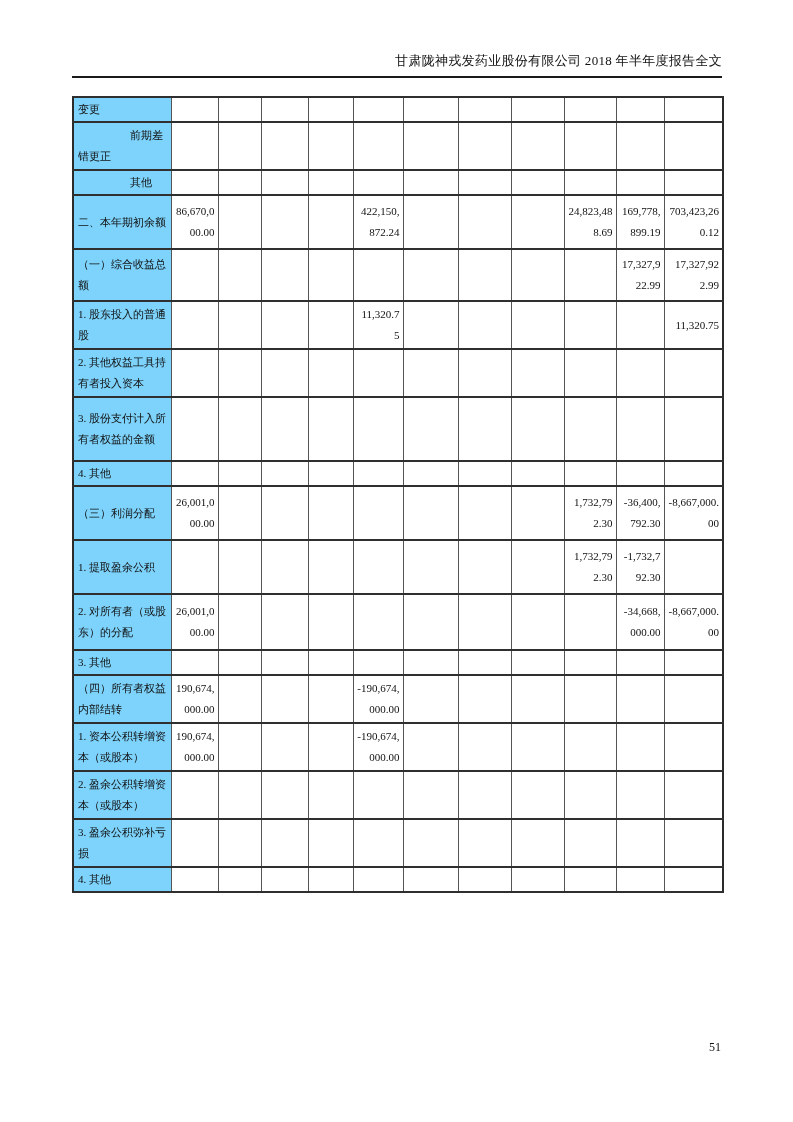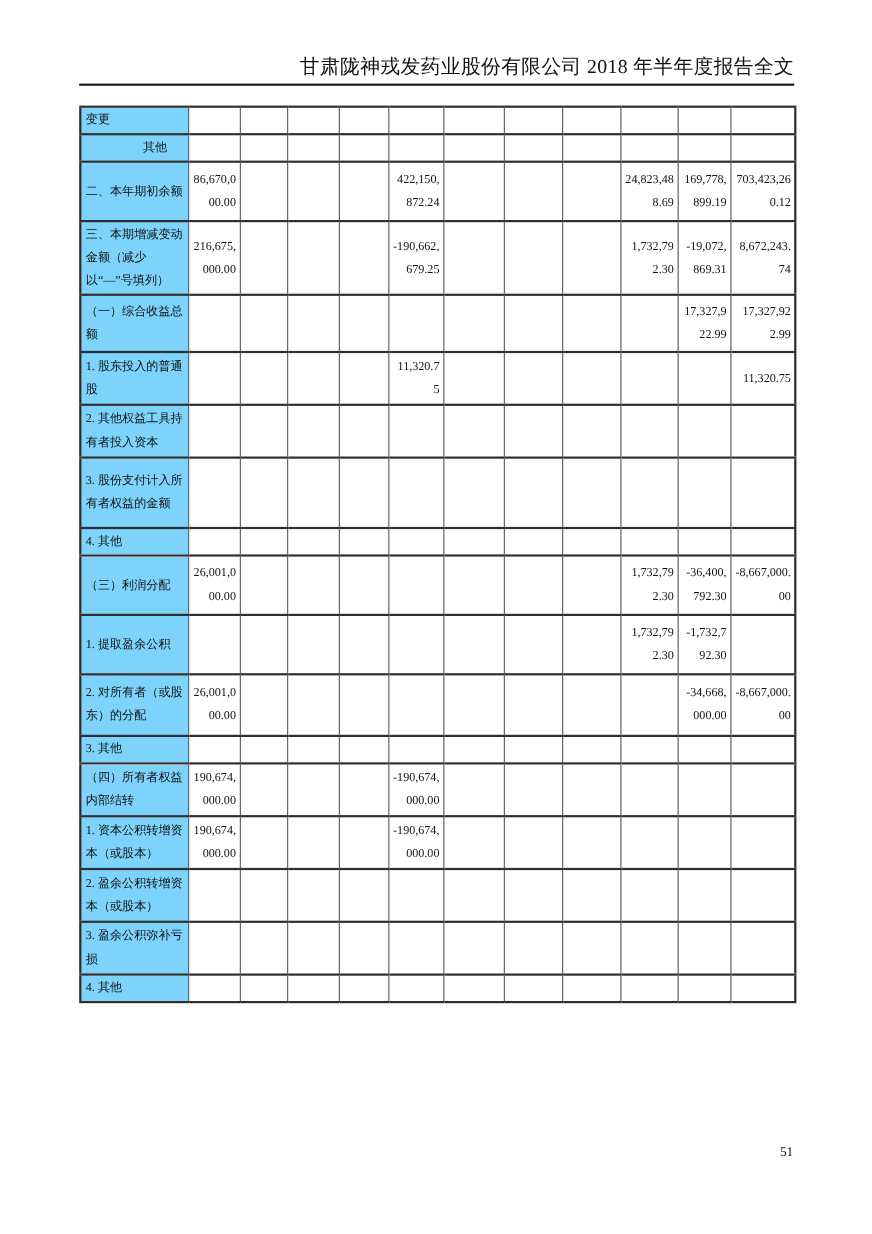--- a/index.html
+++ b/index.html
@@ -9,21 +9,21 @@
     font-family: "Liberation Serif", "DejaVu Serif", serif;
     color: #111111;
     position: relative;
     overflow: hidden;
   }
   .page-header {
     position: absolute;
     left: 72px; top: 52px;
     width: 650px;
     text-align: right;
-    font-size: 18px;
+    font-size: 13px;
     line-height: 17px;
     letter-spacing: 0.3px;
     padding-bottom: 7px;
     border-bottom: 2px solid #1a1a1a;
   }
   .table-wrap {
     position: absolute;
     left: 72px; top: 96px;
   }
   table.equity-table {
@@ -95,20 +95,34 @@
             <td class="num"></td>
             <td class="num"></td>
             <td class="num"></td>
             <td class="num"></td>
             <td class="num"></td>
             <td class="num"></td>
             <td class="num"></td>
             <td class="num"></td>
             <td class="num"></td>
           </tr>
+          <tr style="height: 48px;">
+            <td class="label indent">前期差错更正</td>
+            <td class="num"></td>
+            <td class="num"></td>
+            <td class="num"></td>
+            <td class="num"></td>
+            <td class="num"></td>
+            <td class="num"></td>
+            <td class="num"></td>
+            <td class="num"></td>
+            <td class="num"></td>
+            <td class="num"></td>
+            <td class="num"></td>
+          </tr>
           <tr style="height: 24px;">
             <td class="label indent">其他</td>
             <td class="num"></td>
             <td class="num"></td>
             <td class="num"></td>
             <td class="num"></td>
             <td class="num"></td>
             <td class="num"></td>
             <td class="num"></td>
             <td class="num"></td>
@@ -123,34 +137,20 @@
             <td class="num"></td>
             <td class="num"></td>
             <td class="num">422,150,872.24</td>
             <td class="num"></td>
             <td class="num"></td>
             <td class="num"></td>
             <td class="num">24,823,488.69</td>
             <td class="num">169,778,899.19</td>
             <td class="num">703,423,260.12</td>
           </tr>
-          <tr style="height: 66px;">
-            <td class="label">三、本期增减变动金额（减少以“—”号填列）</td>
-            <td class="num">216,675,000.00</td>
-            <td class="num"></td>
-            <td class="num"></td>
-            <td class="num"></td>
-            <td class="num">-190,662,679.25</td>
-            <td class="num"></td>
-            <td class="num"></td>
-            <td class="num"></td>
-            <td class="num">1,732,792.30</td>
-            <td class="num">-19,072,869.31</td>
-            <td class="num">8,672,243.74</td>
-          </tr>
           <tr style="height: 52px;">
             <td class="label">（一）综合收益总额</td>
             <td class="num"></td>
             <td class="num"></td>
             <td class="num"></td>
             <td class="num"></td>
             <td class="num"></td>
             <td class="num"></td>
             <td class="num"></td>
             <td class="num"></td>

